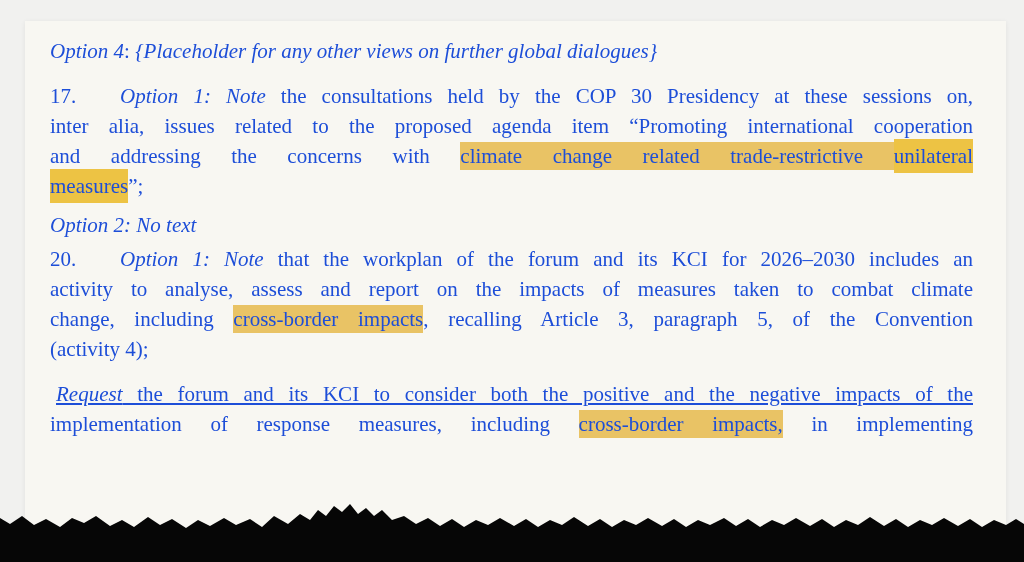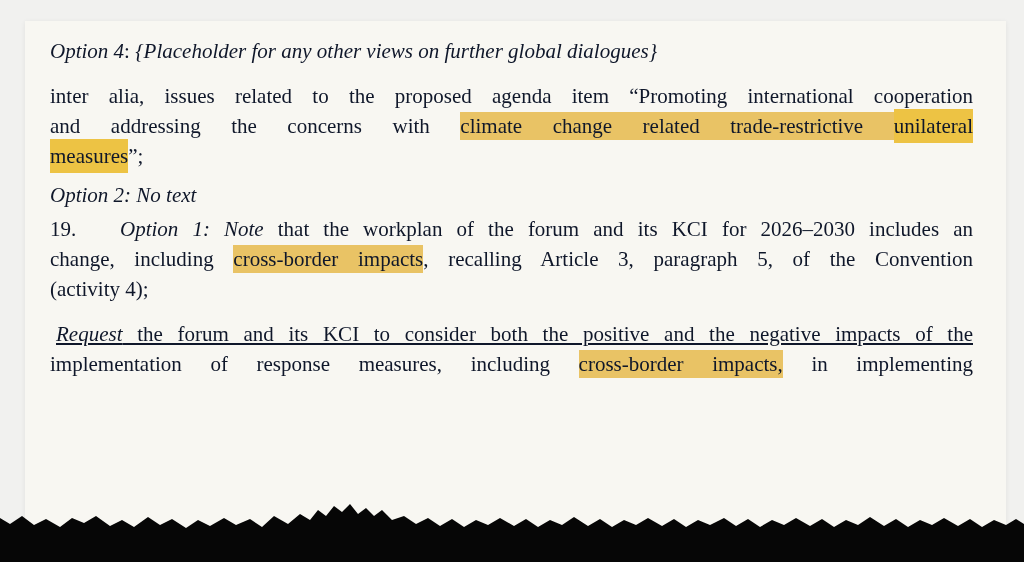--- a/index.html
+++ b/index.html
@@ -39,34 +39,36 @@
     left: 0; bottom: 0;
     width: 1024px; height: 70px;
     z-index: 5;
     display: block;
   }
 </style>
 </head>
 <body style="background: rgb(241, 241, 239);">
 
 <div class="paper" style="background: rgb(248, 247, 242);">
-  <div class="textblock" style="color: #0f172a;">
+  <div class="textblock" style="color: #1d4ed8;">
       <div class="para">
         <div class="line l"><span class="seg-i">Option 4</span><span class="seg-r">: </span><span class="seg-i">{Placeholder for any other views on further global dialogues}</span></div>
       </div>
       <div class="para">
+        <div class="line j"><span class="seg-num">17.</span><span class="seg-i">Option 1: Note</span><span class="seg-r"> the consultations held by the COP 30 Presidency at these sessions on,</span></div>
         <div class="line j"><span class="seg-r">inter alia, issues related to the proposed agenda item “Promoting international cooperation</span></div>
         <div class="line j"><span class="seg-r">and addressing the concerns with </span><span class="seg-hl">climate change related trade-restrictive </span><span class="seg-hl2">unilateral</span></div>
         <div class="line l"><span class="seg-hl2">measures</span><span class="seg-r">”;</span></div>
       </div>
       <div class="para">
         <div class="line l"><span class="seg-i">Option 2: No text</span></div>
       </div>
       <div class="para">
-        <div class="line j"><span class="seg-num">19.</span><span class="seg-i">Option 1: Note</span><span class="seg-r"> that the workplan of the forum and its KCI for 2026–2030 includes an</span></div>
+        <div class="line j"><span class="seg-num">20.</span><span class="seg-i">Option 1: Note</span><span class="seg-r"> that the workplan of the forum and its KCI for 2026–2030 includes an</span></div>
+        <div class="line j"><span class="seg-r">activity to analyse, assess and report on the impacts of measures taken to combat climate</span></div>
         <div class="line j"><span class="seg-r">change, including </span><span class="seg-hl">cross-border impacts</span><span class="seg-r">, recalling Article 3, paragraph 5, of the Convention</span></div>
         <div class="line l"><span class="seg-r">(activity 4);</span></div>
       </div>
       <div class="para">
         <div class="line j" style="padding-left: 6px; text-decoration: underline;"><span class="seg-i">Request</span><span class="seg-r"> the forum and its KCI to consider both the positive and the negative impacts of the</span></div>
         <div class="line j"><span class="seg-r">implementation of response measures, including </span><span class="seg-hl">cross-border impacts,</span><span class="seg-r"> in implementing</span></div>
       </div>
     </div>
 </div>
 

